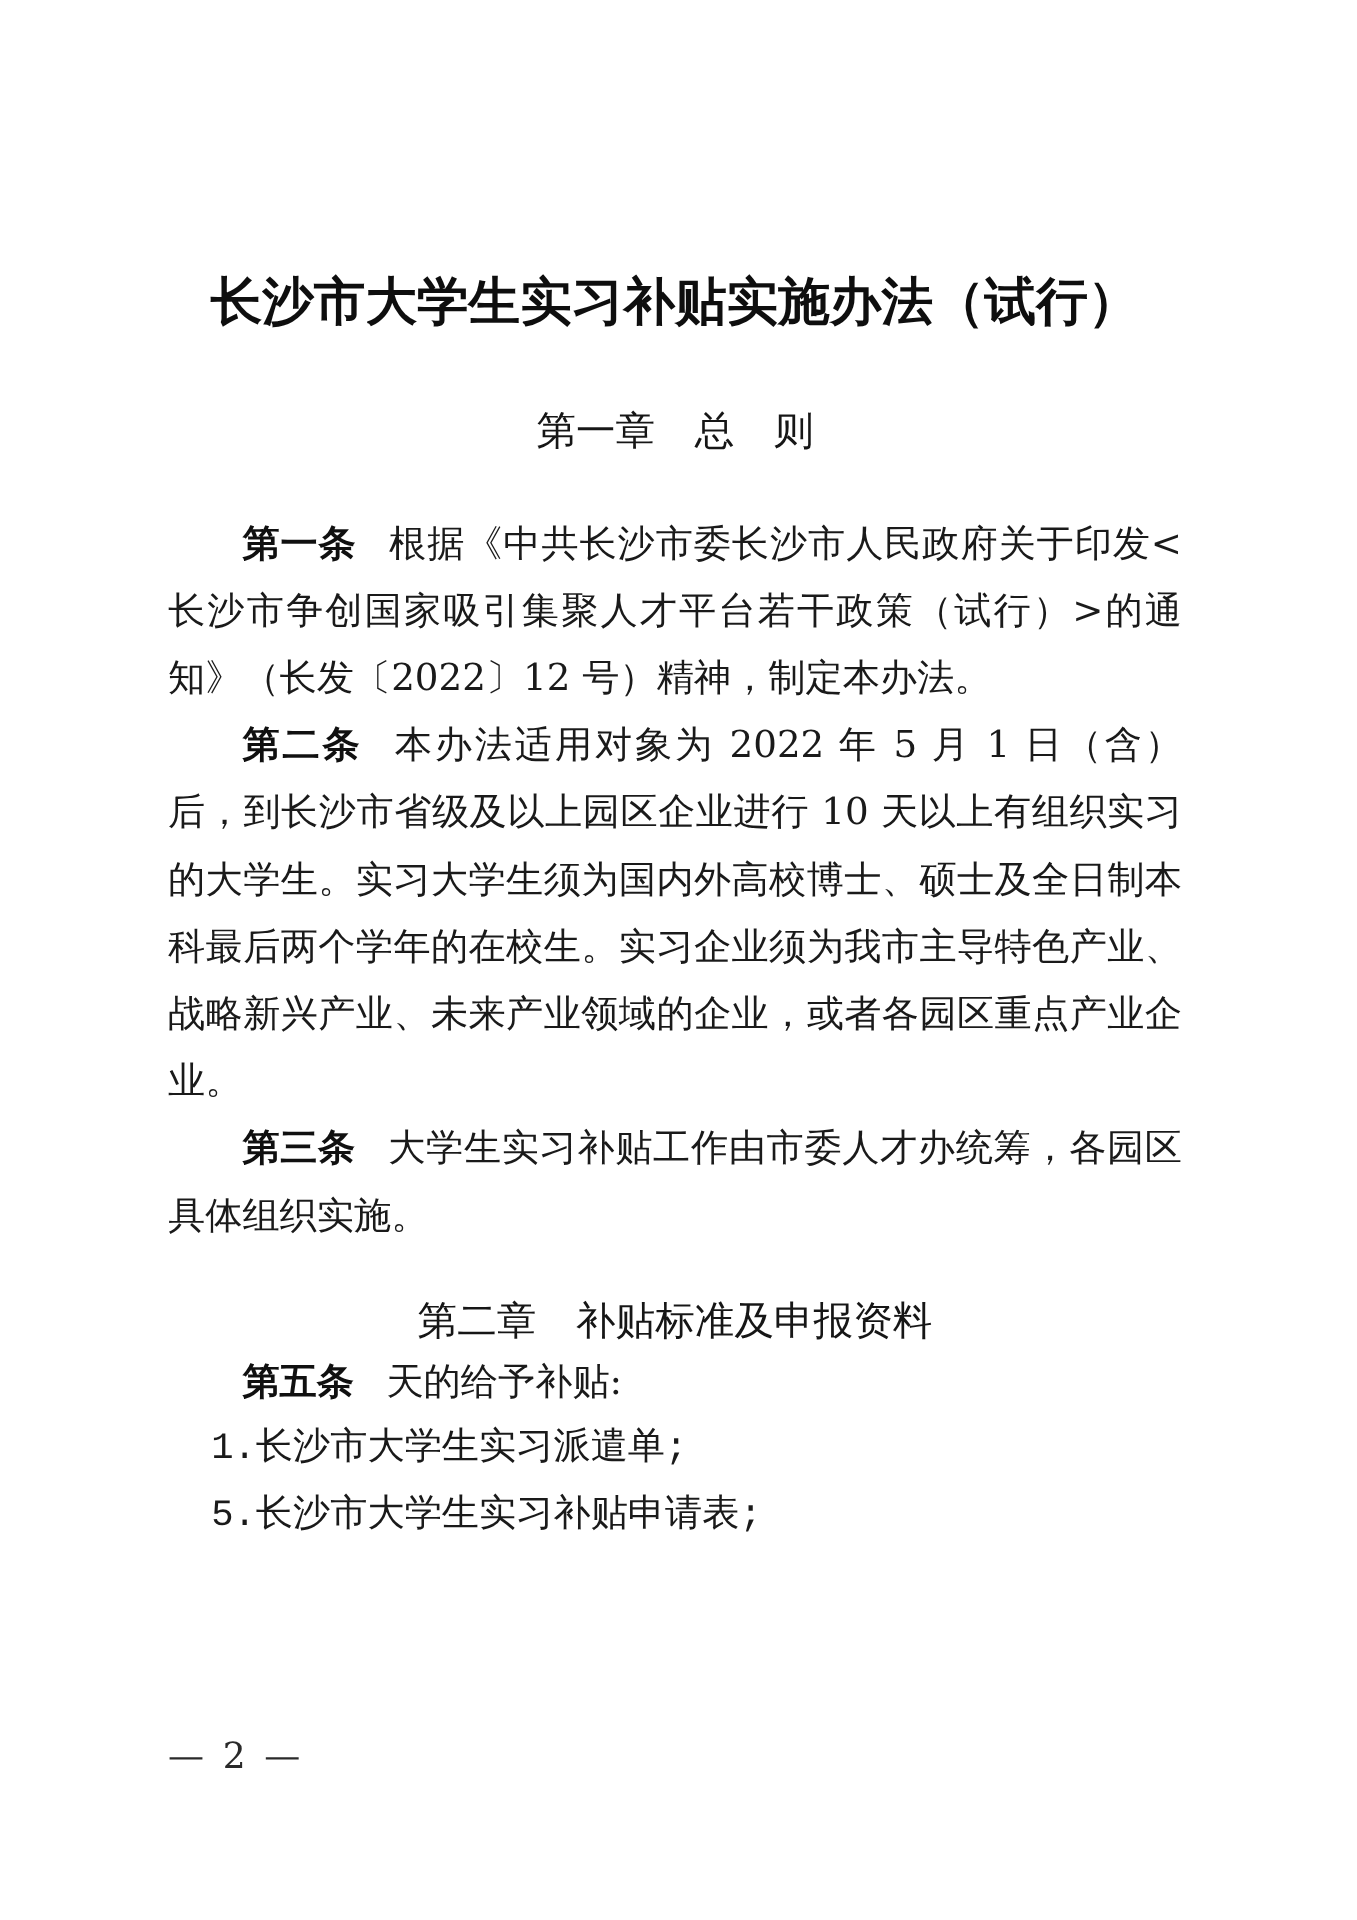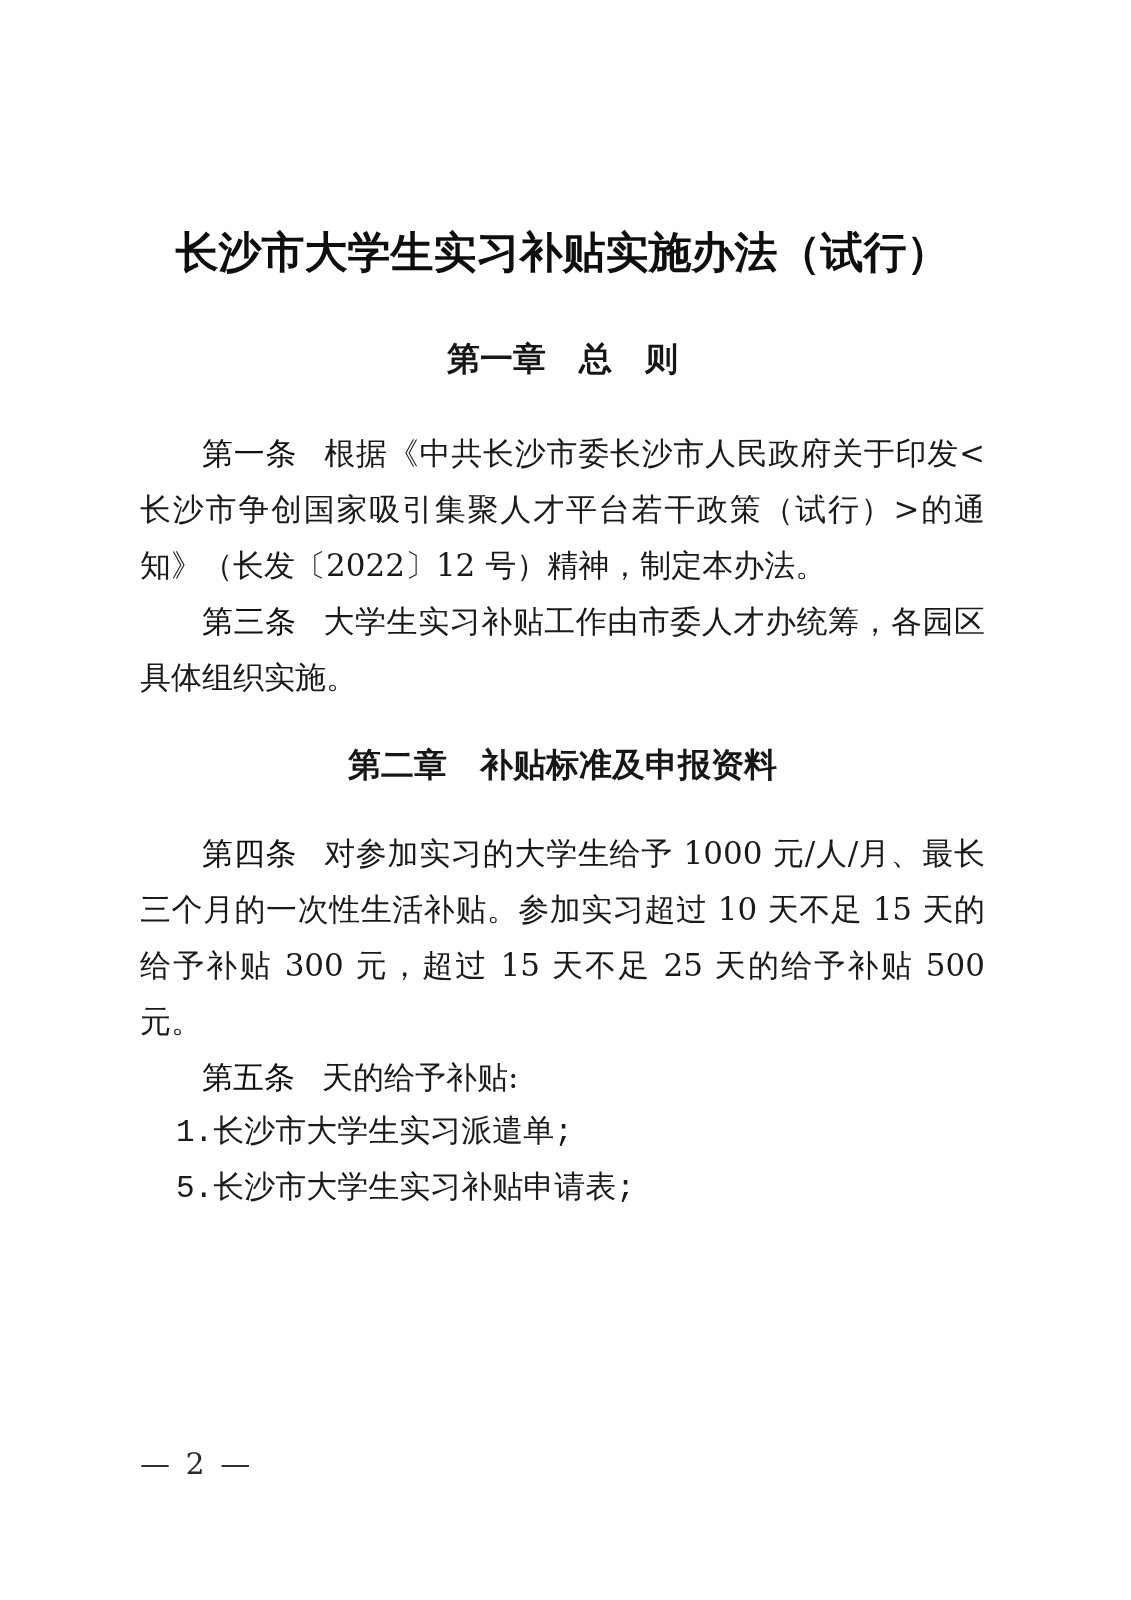--- a/index.html
+++ b/index.html
@@ -30,38 +30,38 @@
     font-weight: bold;
     text-align: center;
     letter-spacing: 0px;
     color: #0e0e0e;
   }
   .chapter {
     margin: 0;
     font-family: "DejaVu Sans", "Liberation Sans", sans-serif;
     font-size: 33px;
     line-height: 46px;
-    font-weight: bold;
+    font-weight: normal;
     text-align: center;
     color: #161616;
   }
   .chapter-1 { margin-top: 55px; }
   .chapter-2 { margin-top: 37px; }
   .para {
     margin: 0;
     font-size: 31px;
     line-height: 56px;
     text-align: justify;
     text-indent: 62px;
     color: #1a1a1a;
   }
   .para-first { margin-top: 43px; }
   .para-after-heading { margin-top: 37px; }
   .art-label {
-    font-weight: normal;
+    font-weight: bold;
     color: #101010;
     margin-right: 27px;
   }
   .list-line {
     margin: 0;
     font-size: 31px;
     line-height: 56px;
     text-indent: 0;
     padding-left: 36px;
     text-align: left;
@@ -82,26 +82,26 @@
 <body>
 
 <main class="page">
 
   <h1 class="doc-title">长沙市大学生实习补贴实施办法（试行）</h1>
 
   <h2 class="chapter chapter-1">第一章　总　则</h2>
 
   <p class="para para-first"><span class="art-label">第一条</span><span>根据《中共长沙市委长沙市人民政府关于印发&lt;长沙市争创国家吸引集聚人才平台若干政策（试行）&gt;的通知》（长发〔2022〕12 号）精神，制定本办法。</span></p>
 
+  <p class="para"><span class="art-label">第二条</span><span>本办法适用对象为 2022 年 5 月 1 日（含）后，到长沙市省级及以上园区企业进行 10 天以上有组织实习的大学生。实习大学生须为国内外高校博士、硕士及全日制本科最后两个学年的在校生。实习企业须为我市主导特色产业、战略新兴产业、未来产业领域的企业，或者各园区重点产业企业。</span></p>
 
   <p class="para"><span class="art-label">第三条</span><span>大学生实习补贴工作由市委人才办统筹，各园区具体组织实施。</span></p>
 
   <h2 class="chapter chapter-2">第二章　补贴标准及申报资料</h2>
 
-  <p class="para para-after-heading"><span class="art-label">第四条</span><span>对参加实习的大学生给予 1000 元/人/月、最长三个月的一次性生活补贴。参加实习超过 10 天不足 15 天的给予补贴 300 元，超过 15 天不足 25 天的给予补贴 500 元。</span></p>
 
   <p class="para"><span class="art-label">第五条</span><span>天的给予补贴:</span></p>
 
   <p class="list-line">1.长沙市大学生实习派遣单;</p>
 
   <p class="list-line">5.长沙市大学生实习补贴申请表;</p>
 
   <div class="page-footer">— 2 —</div>
 
 </main>

